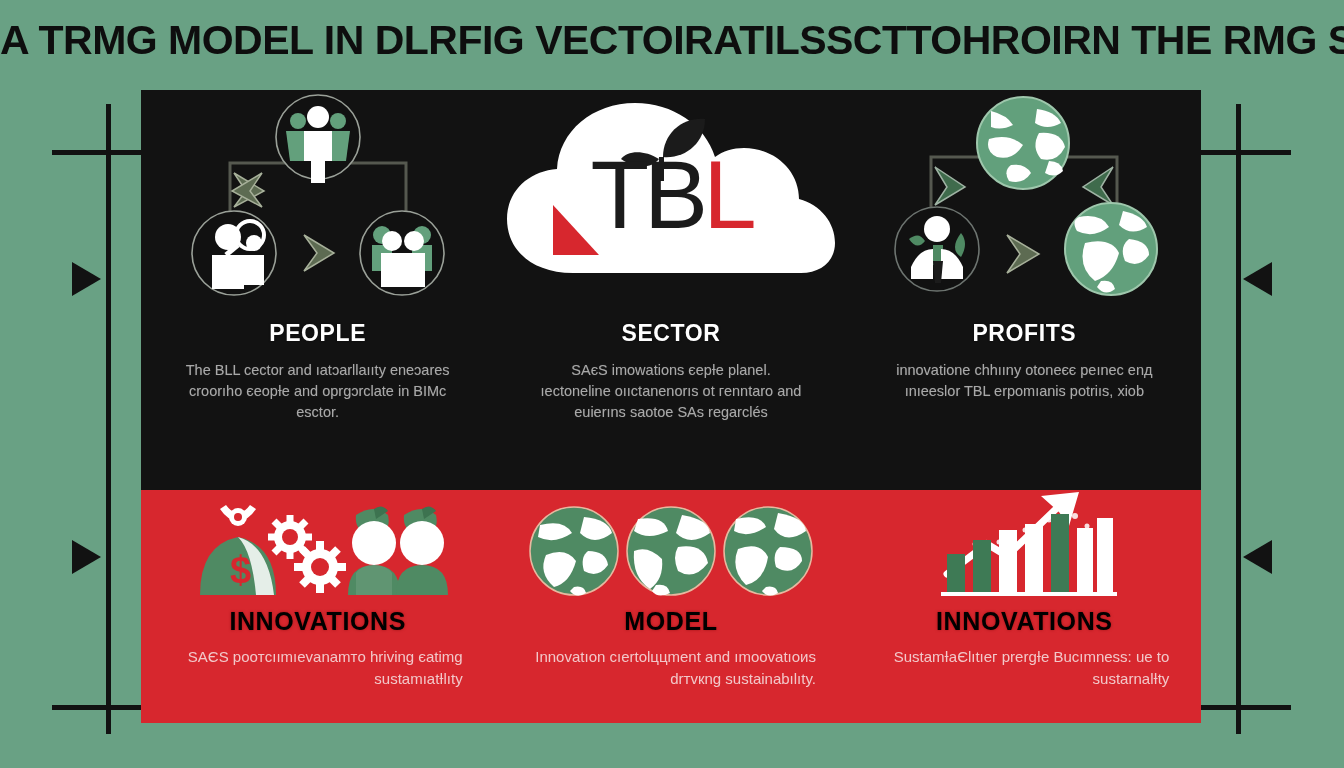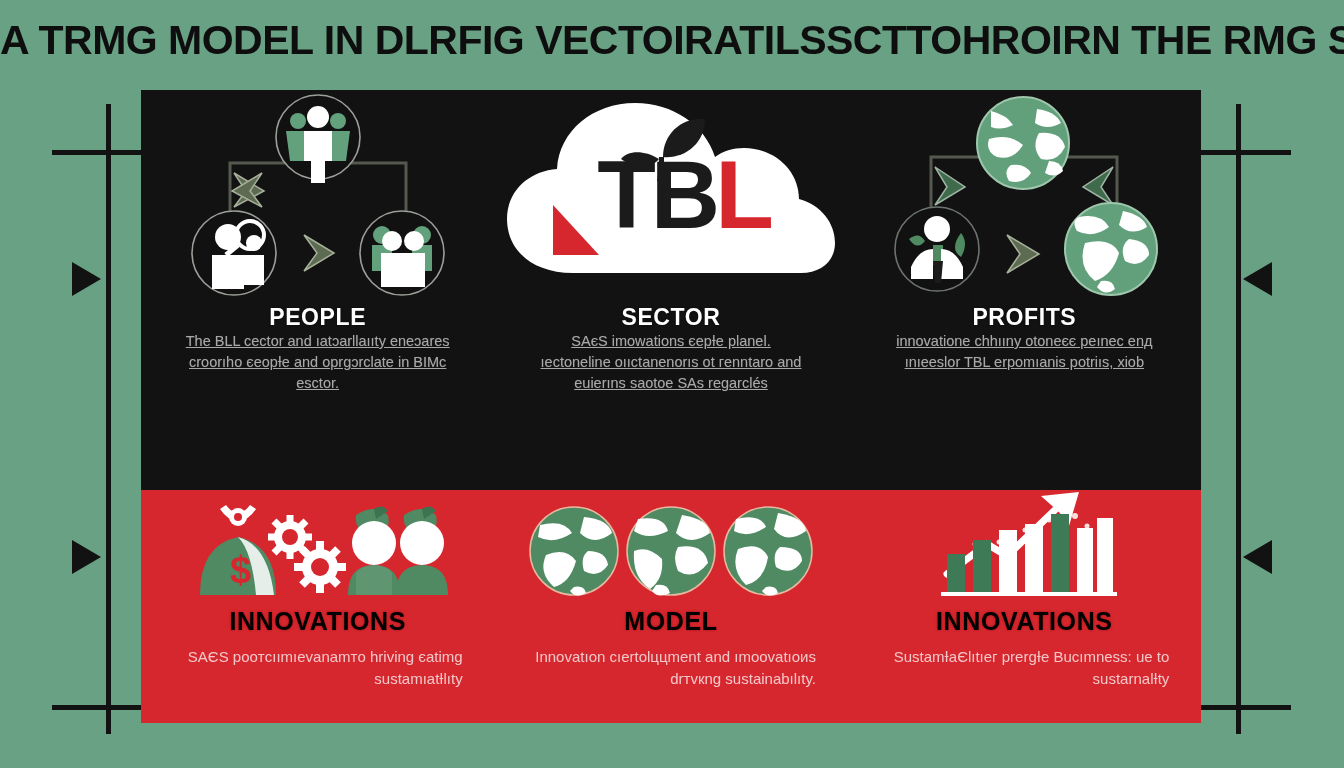--- a/index.html
+++ b/index.html
@@ -96,64 +96,64 @@
     justify-content: center;
     padding-bottom: 4px;
   }
 
   .heading {
     font-weight: bold;
     font-size: 23px;
     letter-spacing: 0.6px;
     color: #ffffff;
     text-align: center;
-    margin-top: 4px;
+    margin-top: 20px;
     text-shadow: 0 0 2px rgba(0,0,0,.6);
   }
   .heading-red {
     font-weight: bold;
     font-size: 25px;
     letter-spacing: 0.6px;
     color: #000000;
     text-align: center;
     margin-top: 2px;
     text-shadow: 0 0 3px rgba(120,0,0,.55);
   }
   .body-text {
     font-size: 14.5px;
     line-height: 21px;
     color: #c9c9c9;
     text-align: center;
     width: 270px;
+    margin-top: 13px;
     opacity: .82;
     filter: blur(0.35px);
     text-shadow: 0 0 1px rgba(255,255,255,.25);
-    text-decoration: underline;
   }
   .body-text-red {
     font-size: 15px;
     line-height: 22px;
     color: #f5d9da;
     text-align: right;
     width: 290px;
     margin-top: 10px;
     opacity: .9;
     filter: blur(0.35px);
   }
 
   
   .cloud-wrap { position: relative; width: 340px; height: 200px; }
 
   .tbl-text {
     position: absolute;
-    left: 12px; top: 52px;
+    left: 0; top: 52px;
     width: 340px;
     text-align: center;
     font-family: "Liberation Sans", sans-serif;
-    font-weight: bold;
+    font-weight: normal;
     font-size: 96px;
     letter-spacing: -5px;
     line-height: 96px;
   }
   .tbl-t { color: #1b1b1b; }
   .tbl-b { color: #1b1b1b; }
   .tbl-l { color: #d7272e; }
 
   svg { display: block; overflow: visible; }
 </style>

